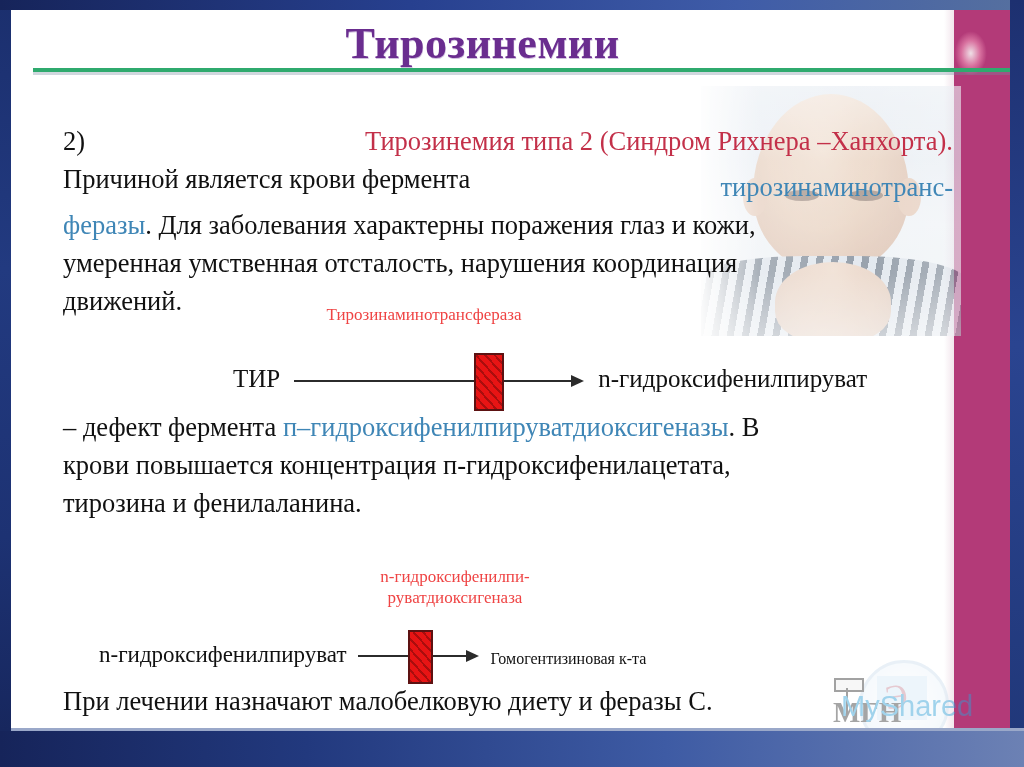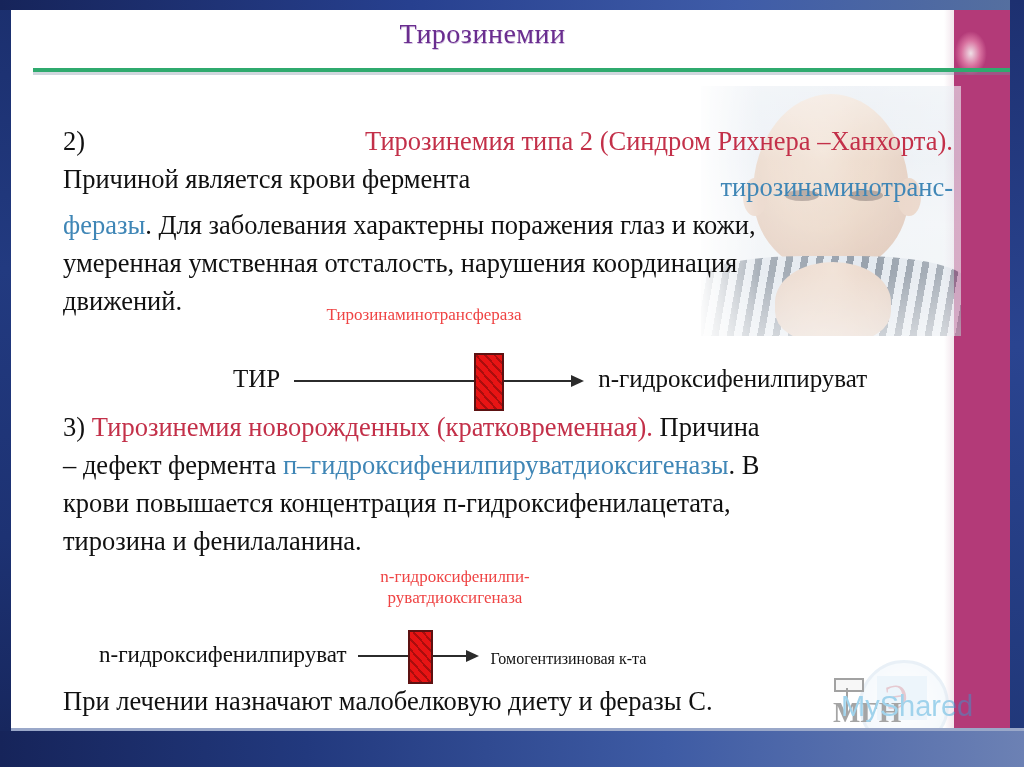--- a/index.html
+++ b/index.html
@@ -92,22 +92,22 @@
     position: absolute;
     left: 0; top: 0;
     width: 943px; height: 62px;
   }
   .slide-title {
     position: absolute;
     left: 0; top: 8px;
     width: 943px;
     text-align: center;
     font-family: "Liberation Serif", "DejaVu Serif", serif;
-    font-weight: normal;
-    font-size: 28px;
+    font-weight: bold;
+    font-size: 44px;
     letter-spacing: 0.5px;
     color: #6a2d8f;
     text-shadow: 0.5px 0.5px 0 rgba(120,70,160,0.35);
   }
   .title-rule {
     position: absolute;
     left: 22px; top: 58px;
     width: 999px; height: 4px;
     background: #2faa6e;
   }
@@ -389,21 +389,20 @@
           <span class="arrow-line" style="width:277px;"></span>
           <span class="arrow-head" style="left:277px;"></span>
           <span class="block-marker" style="left:180px; top:-16px; width:26px; height:54px;"></span>
         </span>
         <span class="rxn-term">n-гидроксифенилпируват</span>
       </div>
     </div>
 
     <div class="body-text" style="top:398px;">
       <div class="para">
-        <span class="para-line"><span class="t-black">3)</span>&nbsp;<span class="t-red">Тирозинемия новорожденных (кратковременная).</span>&nbsp;<span class="t-black">Причина</span></span>
         <span class="para-line"><span class="t-black">– дефект фермента</span>&nbsp;<span class="t-blue">п–гидроксифенилпируватдиоксигеназы</span><span class="t-black">. В</span></span>
         <span class="justify-line">
           <span class="t-black">крови повышается концентрация   п-гидроксифенилацетата,</span>
         </span>
         <span class="para-line"><span class="t-black">тирозина и фенилаланина.</span></span>
       </div>
     </div>
 
     <div class="reaction">
       <div class="enzyme-label" style="left:314px; top:556px; width:260px;">

